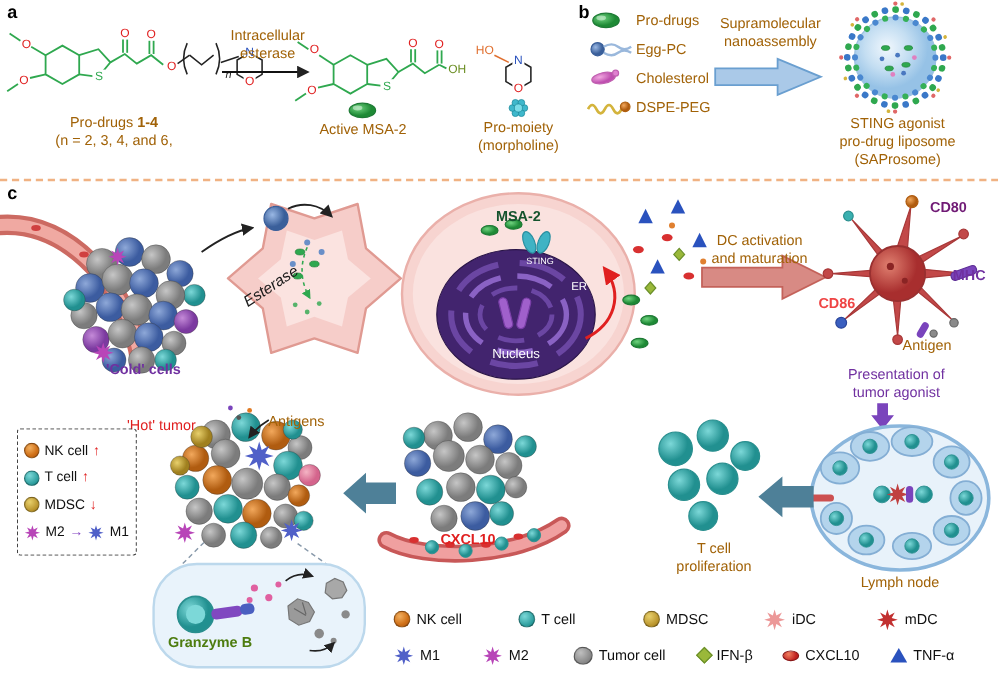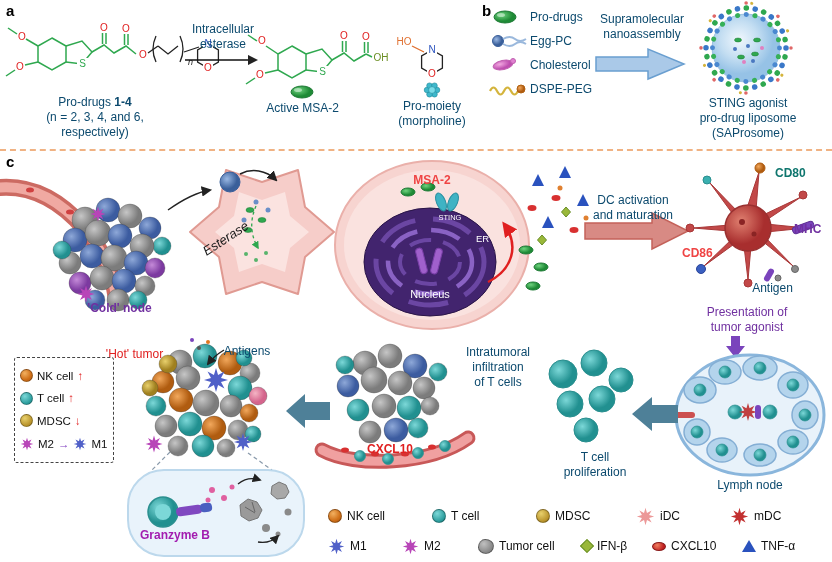--- a/index.html
+++ b/index.html
@@ -1,19 +1,19 @@
 <!DOCTYPE html>
 <html><head>
 <meta charset="utf-8">
 <style>
   *{margin:0;padding:0;box-sizing:border-box}
   body{font-family:"Liberation Sans",sans-serif;background:#fff}
   .figure{position:relative;width:832px;height:562px;background:#fff;overflow:hidden}
   .abs{position:absolute}
-  .txt{position:absolute;font-size:12px;line-height:1.25;color:#0c4a6e}
+  .txt{position:absolute;font-size:12px;line-height:1.25;color:#a16207}
   .center{text-align:center}
   .panel-label{position:absolute;font-size:15px;font-weight:700;color:#000}
   svg{display:block}
   svg text{font-family:"Liberation Sans",sans-serif}
   .sep{position:absolute;left:0;top:149px;width:832px;border-top:2px dashed #f0b283}
   .inset{position:absolute;left:14px;top:357px;width:100px;height:106px;border:1.6px dashed #444;
          border-radius:3px;display:flex;flex-direction:column;justify-content:space-evenly;
          padding:2px 5px;background:rgba(255,255,255,.75)}
   .inset-row{display:flex;align-items:center;gap:4px;font-size:11.5px;color:#111}
   .updn{color:#e02020;font-weight:700}
@@ -25,21 +25,21 @@
   .t-bg{background:radial-gradient(circle at 35% 30%, #7cd8d8 0%, #2a9c9c 70%, #1f7f7f 100%)}
   .mdsc-bg{background:radial-gradient(circle at 35% 30%, #e8d06c 0%, #b8922a 70%, #8f701c 100%)}
   .blob{display:inline-block;width:16px;height:15px;border:1px solid rgba(0,0,0,.35);
         border-radius:45% 55% 50% 50%/55% 45% 55% 45%;
         background:radial-gradient(circle at 35% 30%, #c0c0c0 0%, #8a8a8a 65%, #6e6e6e 100%)}
   .diamond{display:inline-block;width:10px;height:10px;background:#9ab83a;border:1px solid #6a8f2a;transform:rotate(45deg)}
   .oval-red{display:inline-block;width:14px;height:9px;border-radius:50%;border:1px solid #8a1818;
             background:radial-gradient(circle at 35% 30%, #f08060 0%, #c02020 70%)}
   .tri-blue{display:inline-block;width:0;height:0;border-left:7px solid transparent;
             border-right:7px solid transparent;border-bottom:12px solid #2a52be}
-  .purple{color:#7030a0}.red{color:#e02020}.green{color:#ef4444}.blue{color:#ef4444}
+  .purple{color:#7030a0}.red{color:#e02020}.green{color:#14532d}.blue{color:#ef4444}
 </style>
 </head>
 <body>
 
 <div class="figure">
 
   <svg class="abs" style="left:0;top:0" width="832" height="150" viewBox="0 0 832 150">
     <defs>
       <marker id="mBlack" viewBox="0 0 10 10" refX="8" refY="5" markerWidth="7" markerHeight="7" orient="auto-start-reverse">
           <path d="M0,0 L10,5 L0,10 z" fill="#222"></path>
@@ -239,21 +239,20 @@
   </svg>
 
   <div class="panel-label" style="left:6px;top:2px">a</div>
   <div class="txt center" style="left:180px;top:22px;width:86px">
     <div>Intracellular</div>
     <div>esterase</div>
   </div>
   <div class="txt center" style="left:14px;top:95px;width:162px">
     <div><span>Pro-drugs </span><b>1-4</b></div>
     <div>(n = 2, 3, 4, and 6,</div>
-    <div>respectively)</div>
   </div>
   <div class="txt center" style="left:255px;top:101px;width:95px">Active MSA-2</div>
   <div class="txt center" style="left:378px;top:99px;width:108px">
     <div>Pro-moiety</div>
     <div>(morpholine)</div>
   </div>
 
   <div class="panel-label" style="left:482px;top:2px">b</div>
   <div class="txt" style="left:530px;top:10px;width:70px">Pro-drugs</div>
   <div class="txt" style="left:530px;top:34px;width:70px">Egg-PC</div>
@@ -547,48 +546,43 @@
           <circle cx="266" cy="378" r="4"></circle>
           <circle cx="288" cy="362" r="3.5"></circle>
           <circle cx="278" cy="384" r="2.5"></circle>
         </g>
       <path d="M238,334 q10,-8 22,-4" stroke="#222" stroke-width="1.3" fill="none" marker-end="url(#mBlack)"></path>
       <path d="M258,392 q12,2 20,-6" stroke="#222" stroke-width="1.3" fill="none" marker-end="url(#mBlack)"></path>
     </g>
   </svg>
 
   <div class="panel-label" style="left:6px;top:153px">c</div>
-  <div class="txt center purple" style="left:62px;top:301px;width:115px;font-weight:600">'Cold' node</div>
+  <div class="txt center purple" style="left:62px;top:301px;width:115px;font-weight:600">'Cold' cells</div>
   <div class="txt center green" style="left:398px;top:173px;width:68px;font-weight:700">MSA-2</div>
   <div class="txt center" style="left:578px;top:193px;width:110px">
     <div>DC activation</div>
     <div>and maturation</div>
   </div>
-  <div class="txt" style="left:775px;top:166px;color:#0f766e;font-weight:600">CD80</div>
+  <div class="txt" style="left:775px;top:166px;color:#701a75;font-weight:600">CD80</div>
   <div class="txt purple" style="left:794px;top:222px;font-weight:600">MHC</div>
   <div class="txt blue" style="left:682px;top:246px;font-weight:600">CD86</div>
   <div class="txt center" style="left:735px;top:281px;width:75px">Antigen</div>
   <div class="txt center purple" style="left:688px;top:305px;width:118px">
     <div>Presentation of</div>
     <div>tumor agonist</div>
   </div>
   <div class="txt center" style="left:698px;top:478px;width:104px">Lymph node</div>
   <div class="txt center" style="left:545px;top:450px;width:100px">
     <div>T cell</div>
     <div>proliferation</div>
   </div>
-  <div class="txt center" style="left:446px;top:345px;width:104px">
-    <div>Intratumoral</div>
-    <div>infiltration</div>
-    <div>of T cells</div>
-  </div>
   <div class="txt center red" style="left:352px;top:442px;width:76px;font-weight:600">CXCL10</div>
   <div class="txt center red" style="left:92px;top:347px;width:85px;font-weight:400">'Hot' tumor</div>
   <div class="txt center" style="left:212px;top:344px;width:70px">Antigens</div>
-  <div class="txt" style="left:140px;top:528px;color:#a21caf;font-weight:600">Granzyme B</div>
+  <div class="txt" style="left:140px;top:528px;color:#4d7c0f;font-weight:600">Granzyme B</div>
 
   <div class="inset">
     <div class="inset-row">
       <span class="sphere sp13 nk-bg"></span>
       <span>NK cell</span>
       <span class="updn">↑</span>
     </div>
     <div class="inset-row">
       <span class="sphere sp13 t-bg"></span>
       <span>T cell</span>

